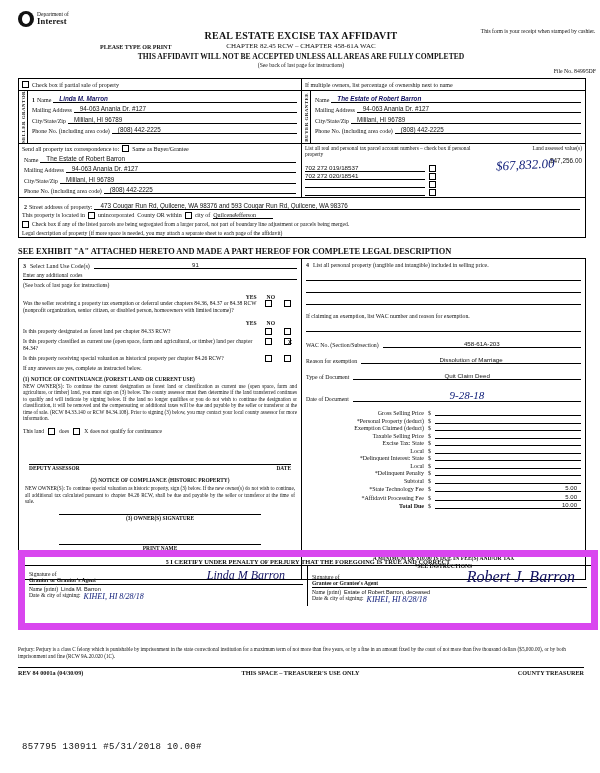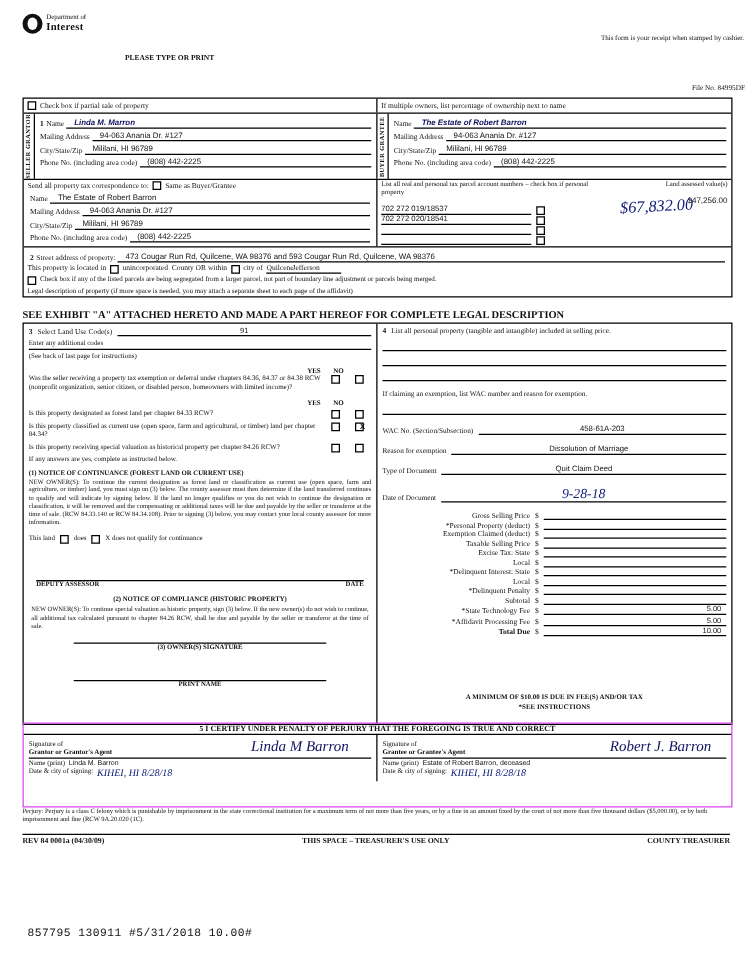--- a/index.html
+++ b/index.html
@@ -46,21 +46,21 @@
   .legal .lhalf{width:283px;border-right:1px solid #000;box-sizing:border-box;padding:3px 4px;position:relative;}
   .legal .rhalf{width:283px;box-sizing:border-box;padding:3px 4px;position:relative;}
   .ln{border-bottom:1px solid #000;height:0;}
   .ynhdr{display:flex;justify-content:flex-end;gap:10px;font-size:5.6px;font-weight:bold;padding-right:22px;}
   .q{font-size:5.6px;line-height:1.25;position:relative;padding-right:40px;}
   .qboxes{position:absolute;right:6px;top:0;display:flex;gap:12px;}
   .money{display:flex;align-items:flex-end;font-size:6px;margin-top:1.5px;}
   .money .l{width:118px;text-align:right;padding-right:4px;}
   .money .d{width:7px;}
   .money .v{flex:1 1 auto;border-bottom:1px solid #000;text-align:right;padding-right:4px;font-family:"Liberation Sans",sans-serif;}
-  .sigbox{position:absolute;left:18px;top:578px;width:566px;border:1px solid #d946ef;height:66px;}
+  .sigbox{position:absolute;left:18px;top:550px;width:566px;border:7px solid #d946ef;height:66px;}
   .certify{text-align:center;font-size:6.4px;font-weight:bold;padding-top:1px;border-bottom:1px solid #000;}
   .sigsplit{display:flex;}
   .sighalf{width:283px;box-sizing:border-box;padding:2px 4px;font-size:5.6px;}
   .sighalf.l{border-right:1px solid #000;}
   .hand{font-family:"Liberation Serif",serif;font-style:italic;color:#101060;}
   .handblue{color:#12207a;font-style:italic;}
   .perjury{position:absolute;left:18px;top:646px;width:566px;font-size:5.2px;line-height:1.3;}
   .footer{position:absolute;left:18px;top:667px;width:566px;display:flex;justify-content:space-between;font-size:6.2px;font-weight:bold;border-top:1px solid #000;padding-top:1px;}
   .stamp{position:absolute;left:22px;top:742px;font-family:"Liberation Mono",monospace;font-size:9px;letter-spacing:.4px;}
   .bigamount{position:absolute;right:46px;top:157px;font-family:"Liberation Serif",serif;font-size:13px;color:#12207a;font-style:italic;transform:rotate(-3deg);}
@@ -74,20 +74,26 @@
   <div class="logo">
     <div class="circ"></div>
     <div class="txt">
       <span>Department of</span>
       <b>Interest</b>
     </div>
   </div>
 
   <div class="ptype">PLEASE TYPE OR PRINT</div>
 
+  <div class="title" style="left:18px;">
+    <h1>REAL ESTATE EXCISE TAX AFFIDAVIT</h1>
+    <h2>CHAPTER 82.45 RCW – CHAPTER 458-61A WAC</h2>
+    <h3>THIS AFFIDAVIT WILL NOT BE ACCEPTED UNLESS ALL AREAS ARE FULLY COMPLETED</h3>
+    <h4>(See back of last page for instructions)</h4>
+  </div>
 
   <div class="receipt">This form is your receipt when stamped by cashier.</div>
   <div class="fileno">
     <span>File No.</span>
     <span>84995DF</span>
   </div>
 
   <div class="frame">
 
     <div class="row">
@@ -432,21 +438,21 @@
           <span>Date &amp; city of signing:</span>
           <span class="handblue" style="font-size:8px;">KIHEI, HI  8/28/18</span>
         </div>
       </div>
       <div class="sighalf">
         <div style="display:flex;justify-content:space-between;align-items:flex-end;">
           <div>
             <div>Signature of</div>
             <div style="font-weight:bold;">Grantee or Grantee's Agent</div>
           </div>
-          <div class="hand" style="font-size:12px;padding-right:12px;">Robert J. Barron</div>
+          <div class="hand" style="font-size:16px;padding-right:12px;">Robert J. Barron</div>
         </div>
         <div style="display:flex;gap:3px;border-top:1px solid #000;margin-top:1px;padding-top:1px;">
           <span>Name (print)</span>
           <span style="font-family:'Liberation Sans',sans-serif;">Estate of Robert Barron, deceased</span>
         </div>
         <div style="display:flex;gap:3px;">
           <span>Date &amp; city of signing:</span>
           <span class="handblue" style="font-size:8px;">KIHEI, HI  8/28/18</span>
         </div>
       </div>

